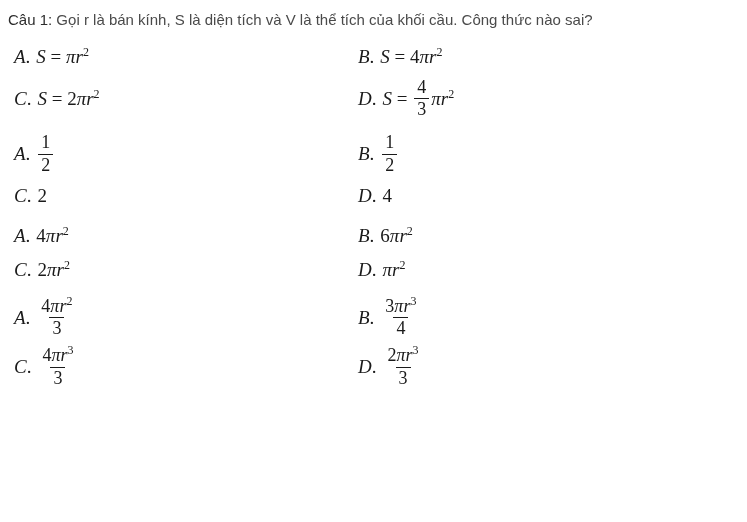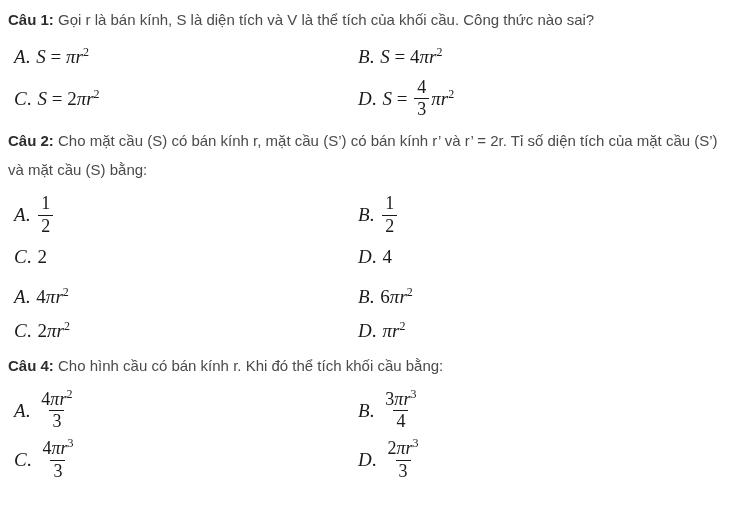--- a/index.html
+++ b/index.html
@@ -18,21 +18,21 @@
   }
   .question + .question { margin-top: 3px; }
   .q-text {
     margin: 0;
     max-width: 712px;
     font-size: 15px;
     line-height: 29px;
     color: #4a4a4a;
   }
   .q-label {
-    font-weight: bold;
+    font-weight: normal;
     color: #2d2d2d;
   }
   .options {
     display: grid;
     grid-template-columns: 344px auto;
     margin: 6px 0 2px 6px;
   }
   .option {
     display: flex;
     align-items: center;
@@ -87,21 +87,20 @@
   </div>
 
   <div class="option">
     <span class="opt-letter"><span class="run"><i>D</i>.</span></span>
     <span class="opt-math"><span class="run"><i>S</i> = </span><span class="frac"><span class="num"><span class="run">4</span></span><span class="den"><span class="run">3</span></span></span><span class="run"><i>π</i><i>r</i><sup>2</sup></span></span>
   </div>
 </div>
   </section>
 
   <section class="question">
-    <p class="q-text"><b class="q-label">Câu 2:</b><span class="q-body"> Cho mặt cầu (S) có bán kính r, mặt cầu (S’) có bán kính r’ và r’ = 2r. Tỉ số diện tích của mặt cầu (S’) và mặt cầu (S) bằng:</span></p>
     <div class="options">
   <div class="option">
     <span class="opt-letter"><span class="run"><i>A</i>.</span></span>
     <span class="opt-math"><span class="frac"><span class="num"><span class="run">1</span></span><span class="den"><span class="run">2</span></span></span></span>
   </div>
 
   <div class="option">
     <span class="opt-letter"><span class="run"><i>B</i>.</span></span>
     <span class="opt-math"><span class="frac"><span class="num"><span class="run">1</span></span><span class="den"><span class="run">2</span></span></span></span>
   </div>
@@ -136,21 +135,20 @@
   </div>
 
   <div class="option">
     <span class="opt-letter"><span class="run"><i>D</i>.</span></span>
     <span class="opt-math"><span class="run"><i>π</i><i>r</i><sup>2</sup></span></span>
   </div>
 </div>
   </section>
 
   <section class="question">
-    <p class="q-text"><b class="q-label">Câu 4:</b><span class="q-body"> Cho hình cầu có bán kính r. Khi đó thể tích khối cầu bằng:</span></p>
     <div class="options">
   <div class="option">
     <span class="opt-letter"><span class="run"><i>A</i>.</span></span>
     <span class="opt-math"><span class="frac"><span class="num"><span class="run">4<i>π</i><i>r</i><sup>2</sup></span></span><span class="den"><span class="run">3</span></span></span></span>
   </div>
 
   <div class="option">
     <span class="opt-letter"><span class="run"><i>B</i>.</span></span>
     <span class="opt-math"><span class="frac"><span class="num"><span class="run">3<i>π</i><i>r</i><sup>3</sup></span></span><span class="den"><span class="run">4</span></span></span></span>
   </div>

